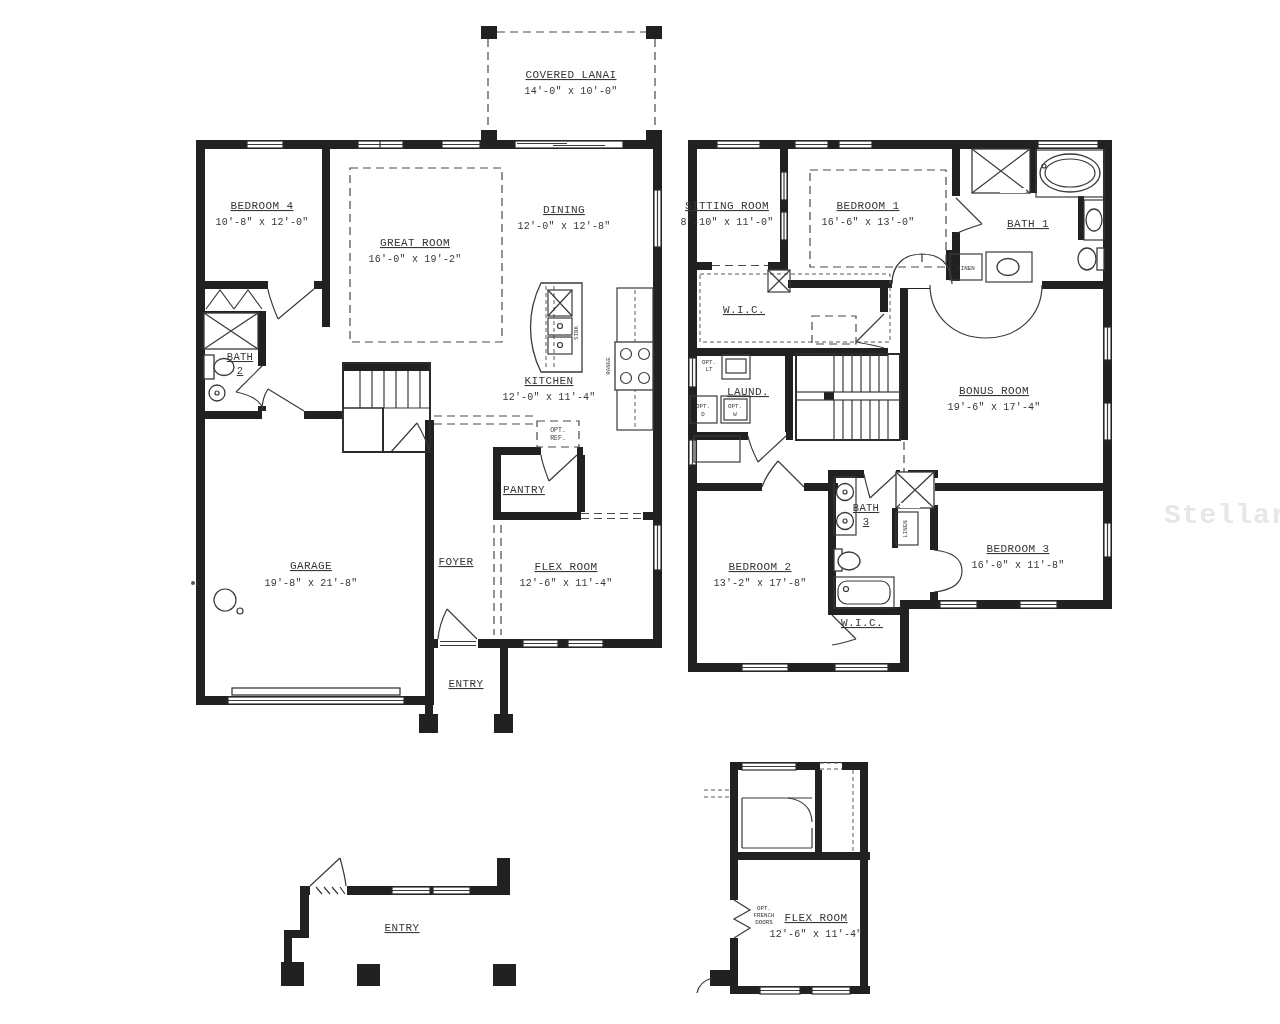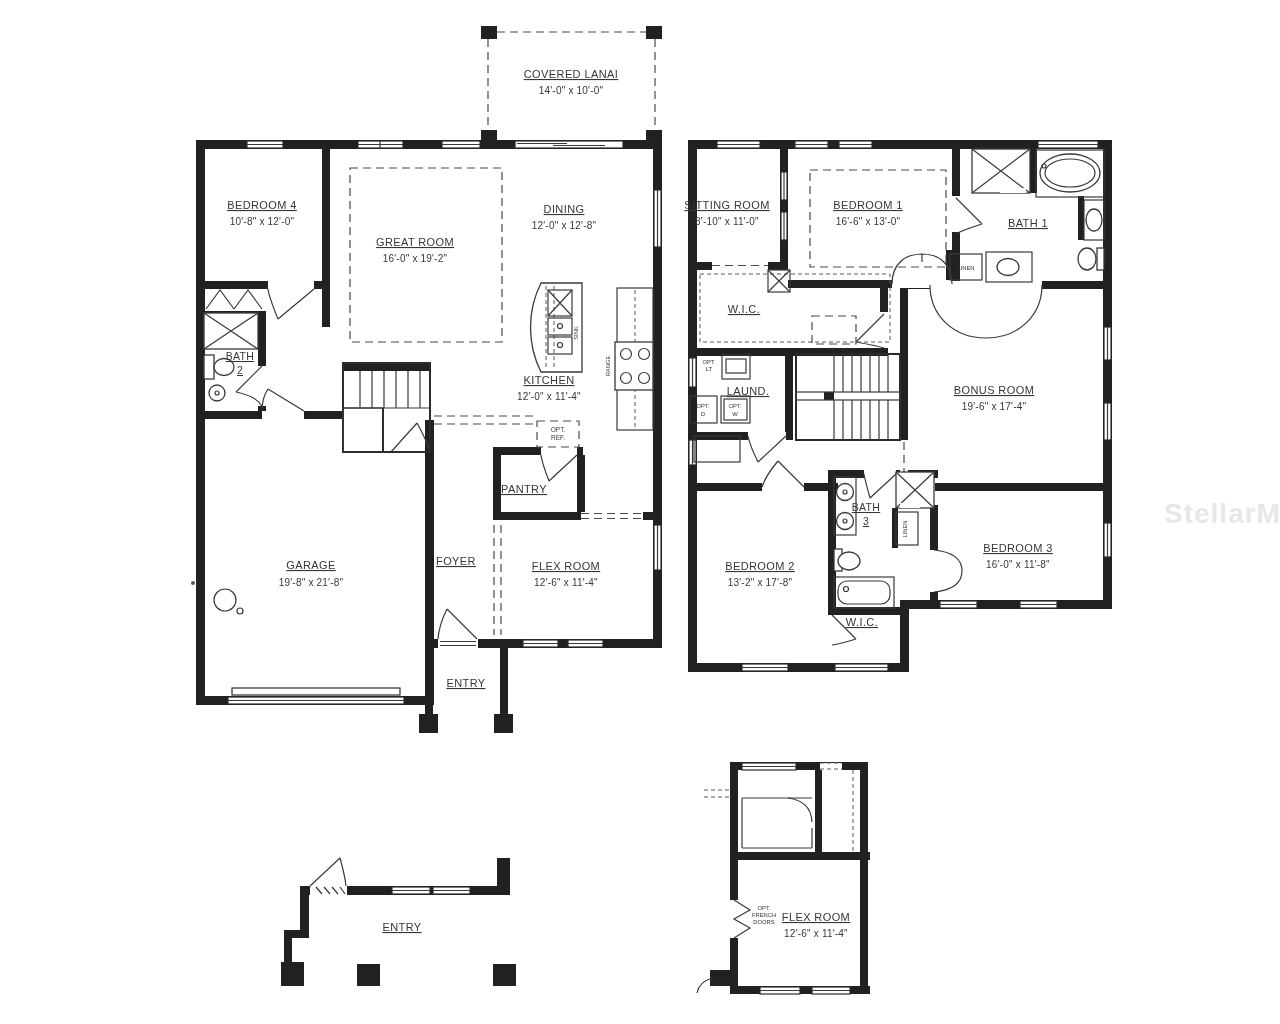--- a/index.html
+++ b/index.html
@@ -1,17 +1,17 @@
 <!DOCTYPE html>
 <html><head>
 <meta charset="utf-8">
 <style>
   html,body{margin:0;padding:0;background:#fff;}
   .page{position:relative;width:1280px;height:1024px;background:#ffffff;overflow:hidden;
-        font-family:Liberation Sans, sans-serif;}
+        font-family:Liberation Mono, monospace;}
   svg{position:absolute;left:0;top:0;}
   .wall{fill:#212121;stroke:none;}
   .open{fill:#ffffff;stroke:none;}
   .win{fill:#ffffff;stroke:#2b2b2b;stroke-width:1.2;}
   .thin{fill:none;stroke:#3a3a3a;stroke-width:1.2;}
   .thin2{fill:none;stroke:#2b2b2b;stroke-width:2;}
   .fix{fill:#ffffff;stroke:#3a3a3a;stroke-width:1.3;}
   .door{fill:none;stroke:#3a3a3a;stroke-width:1.2;}
   .dash{fill:none;stroke:#4a4a4a;stroke-width:1.2;stroke-dasharray:8 5;}
   .dashsm{fill:none;stroke:#5a5a5a;stroke-width:1;stroke-dasharray:4 3;}

